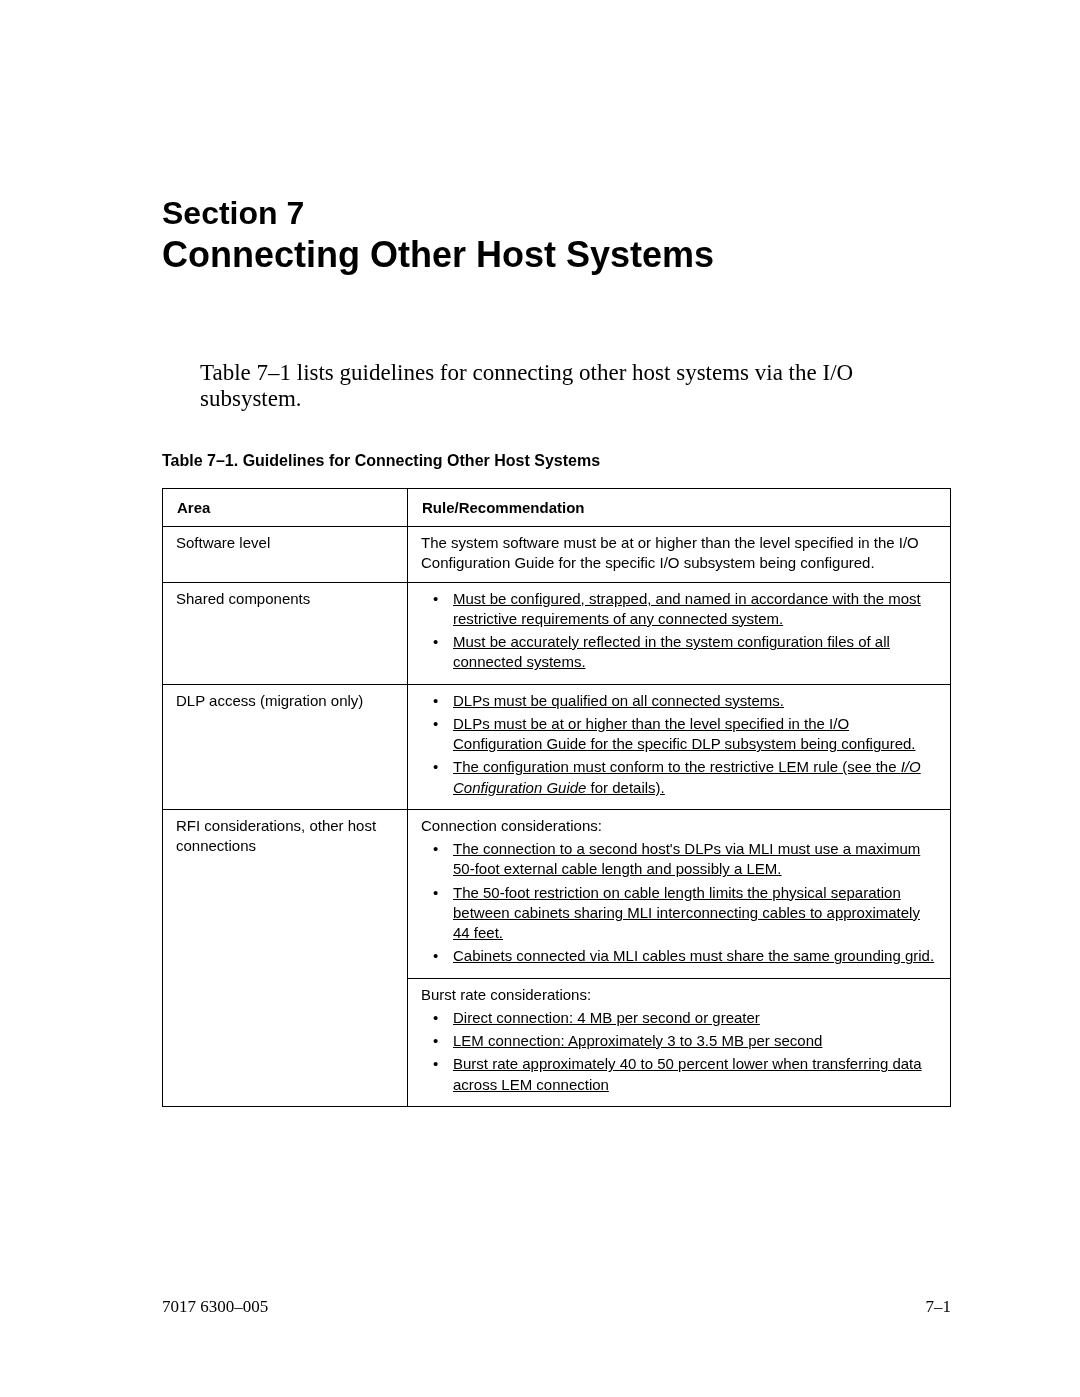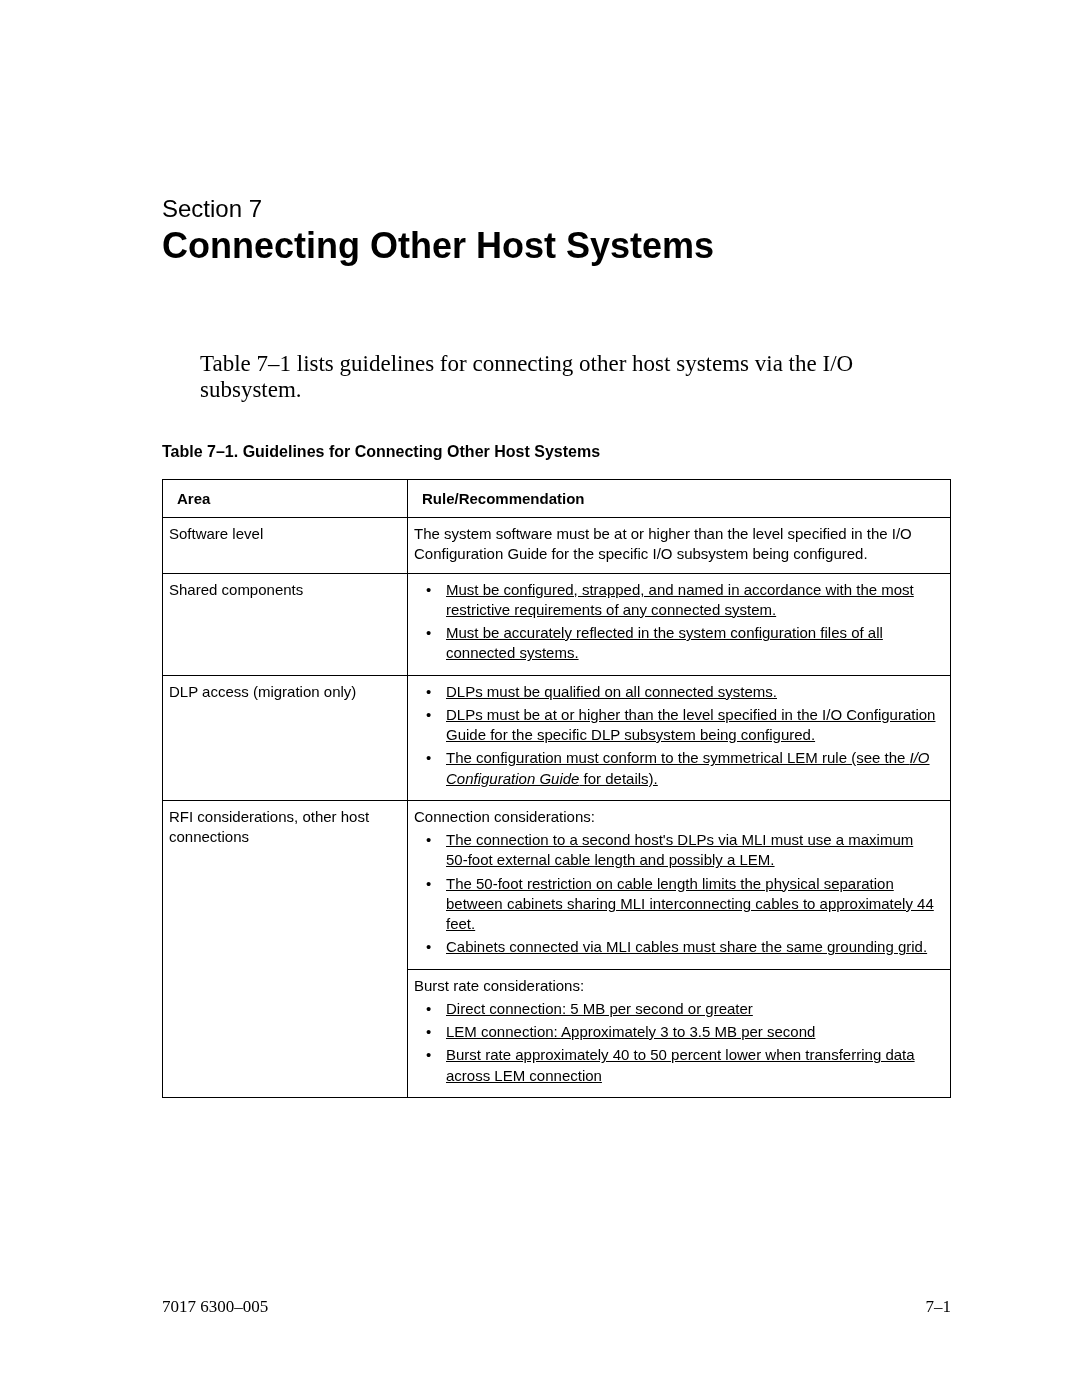--- a/index.html
+++ b/index.html
@@ -12,22 +12,22 @@
       height: 1397px;
       background: #ffffff;
       font-family: Arial, Helvetica, sans-serif;
       color: #000000;
       position: relative;
     }
     .page {
       padding: 195px 129px 0 162px;
     }
     .section-label {
-      font-size: 24px;
-      font-weight: 400;
+      font-size: 32px;
+      font-weight: 700;
       font-family: Arial, Helvetica, sans-serif;
       margin-bottom: 2px;
     }
     .section-title {
       font-size: 36px;
       font-weight: 700;
       font-family: Liberation Sans, sans-serif;
       margin-bottom: 84px;
     }
     .intro-text {
@@ -49,21 +49,21 @@
       font-size: 15px;
     }
     th {
       text-align: left;
       font-weight: 700;
       padding: 10px 14px;
       border: 1px solid #000;
       vertical-align: top;
     }
     td {
-      padding: 6px 14px 8px 6px;
+      padding: 6px 14px 8px 13px;
       border: 1px solid #000;
       vertical-align: top;
       line-height: 1.35;
     }
     .col-area {
       width: 245px;
     }
     ul {
       list-style: none;
       padding-left: 0;
@@ -137,41 +137,41 @@
             <li>Must be accurately reflected in the system configuration files of all connected systems.</li>
           </ul>
         </td>
       </tr>
       <tr>
         <td class="col-area">DLP access (migration only)</td>
         <td>
           <ul>
             <li>DLPs must be qualified on all connected systems.</li>
             <li>DLPs must be at or higher than the level specified in the I/O Configuration Guide for the specific DLP subsystem being configured.</li>
-            <li><span>The configuration must conform to the symmetrical LEM rule (see the </span><span class="italic">I/O Configuration Guide</span><span> for details).</span></li>
+            <li><span>The configuration must conform to the restrictive LEM rule (see the </span><span class="italic">I/O Configuration Guide</span><span> for details).</span></li>
           </ul>
         </td>
       </tr>
       <tr>
         <td class="col-area no-bottom-border">RFI considerations, other host connections</td>
         <td>
           <div class="sub-heading">Connection considerations:</div>
           <ul>
             <li>The connection to a second host's DLPs via MLI must use a maximum 50-foot external cable length and possibly a LEM.</li>
             <li>The 50-foot restriction on cable length limits the physical separation between cabinets sharing MLI interconnecting cables to approximately 44 feet.</li>
             <li>Cabinets connected via MLI cables must share the same grounding grid.</li>
           </ul>
         </td>
       </tr>
       <tr>
         <td class="col-area no-top-border"></td>
         <td>
           <div class="sub-heading">Burst rate considerations:</div>
           <ul>
-            <li>Direct connection: 5 MB per second or greater</li>
+            <li>Direct connection: 4 MB per second or greater</li>
             <li>LEM connection: Approximately 3 to 3.5 MB per second</li>
             <li>Burst rate approximately 40 to 50 percent lower when transferring data across LEM connection</li>
           </ul>
         </td>
       </tr>
     </tbody>
   </table>
 </div>
 
 <div class="footer">

